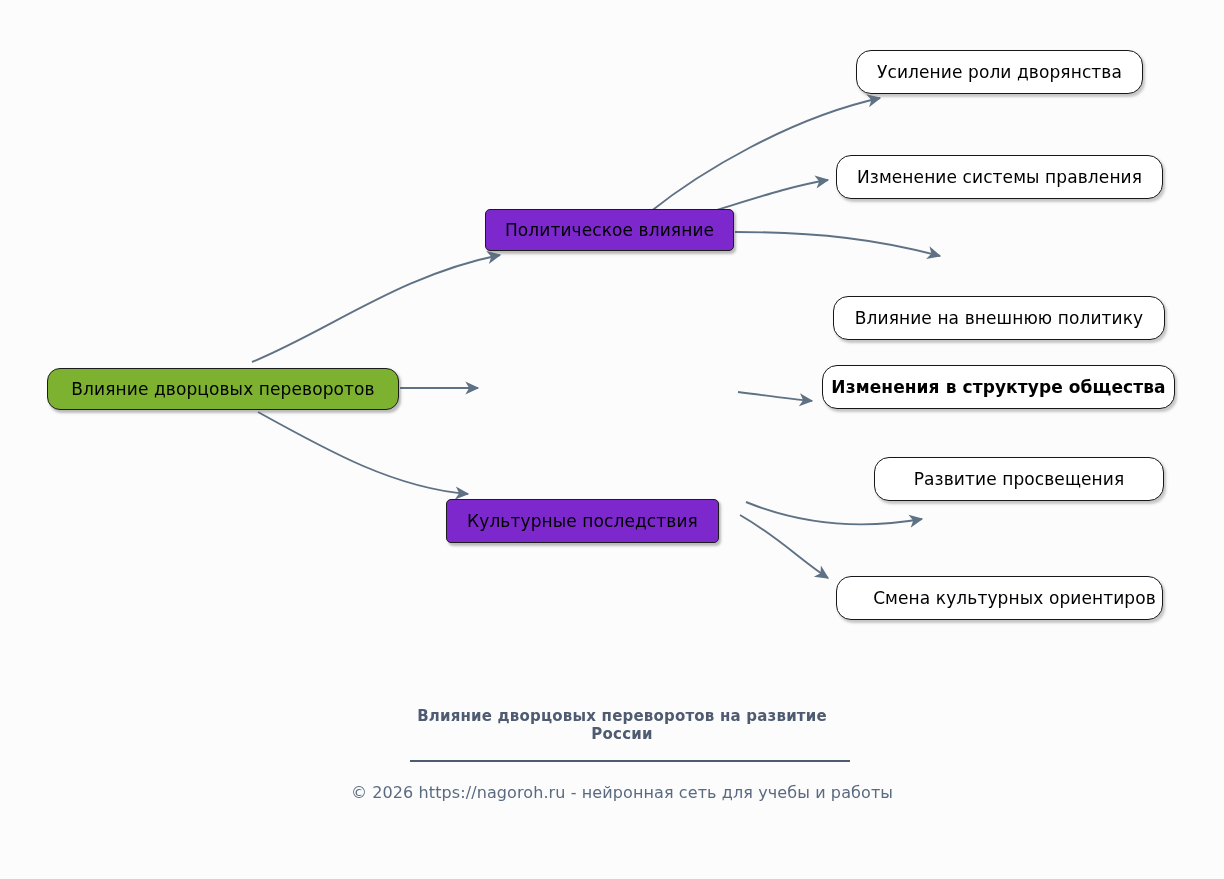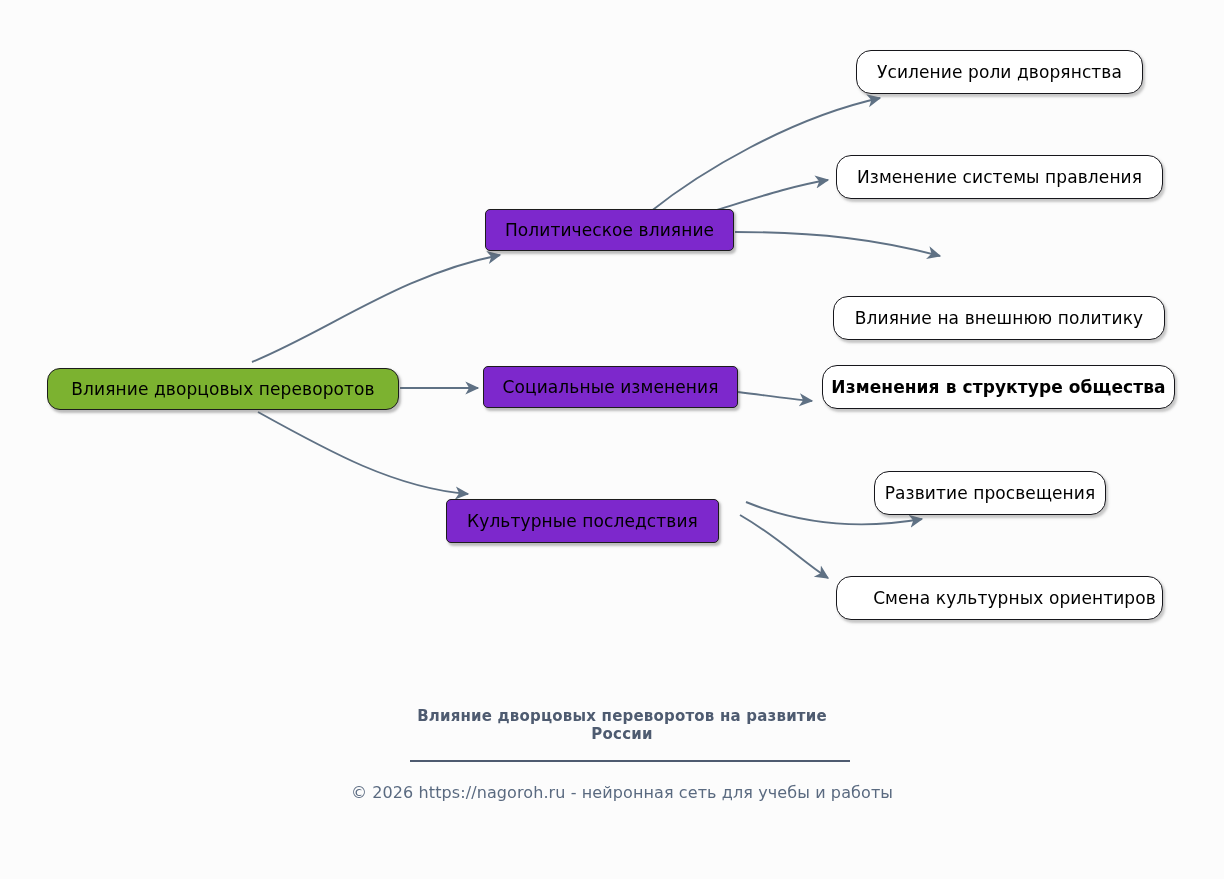--- a/index.html
+++ b/index.html
@@ -115,23 +115,20 @@
   </svg>
 
   <div class="node node-root" style="left:47px; top:368px; width:352px; height:42px;">
     <span>Влияние дворцовых переворотов</span>
   </div>
 
   <div class="node node-branch" style="left:485px; top:209px; width:249px; height:42px;">
     <span>Политическое влияние</span>
   </div>
 
-  <div class="node node-branch" style="left:483px; top:366px; width:255px; height:42px;">
-    <span>Социальные изменения</span>
-  </div>
 
   <div class="node node-branch" style="left:446px; top:472px; width:273px; height:44px;margin-top:27px;">
     <span>Культурные последствия</span>
   </div>
 
   <div class="node node-leaf" style="left:856px; top:50px; width:287px; height:44px;">
     <span>Усиление роли дворянства</span>
   </div>
 
   <div class="node node-leaf" style="left:836px; top:155px; width:327px; height:44px;">
@@ -139,21 +136,21 @@
   </div>
 
   <div class="node node-leaf" style="left:833px; top:260px; width:332px; height:44px;margin-top:36px;">
     <span>Влияние на внешнюю политику</span>
   </div>
 
   <div class="node node-leaf" style="left:822px; top:365px; width:353px; height:44px;font-weight:bold;">
     <span>Изменения в структуре общества</span>
   </div>
 
-  <div class="node node-leaf" style="left:874px; top:471px; width:232px; height:44px;">
+  <div class="node node-leaf" style="left:874px; top:457px; width:290px; height:44px;">
     <span>Развитие просвещения</span>
   </div>
 
   <div class="node node-leaf" style="left:836px; top:576px; width:327px; height:44px;padding-left:30px;">
     <span>Смена культурных ориентиров</span>
   </div>
 
   <div class="footer footer-title">
     <div>Влияние дворцовых переворотов на развитие</div>
     <div>России</div>

